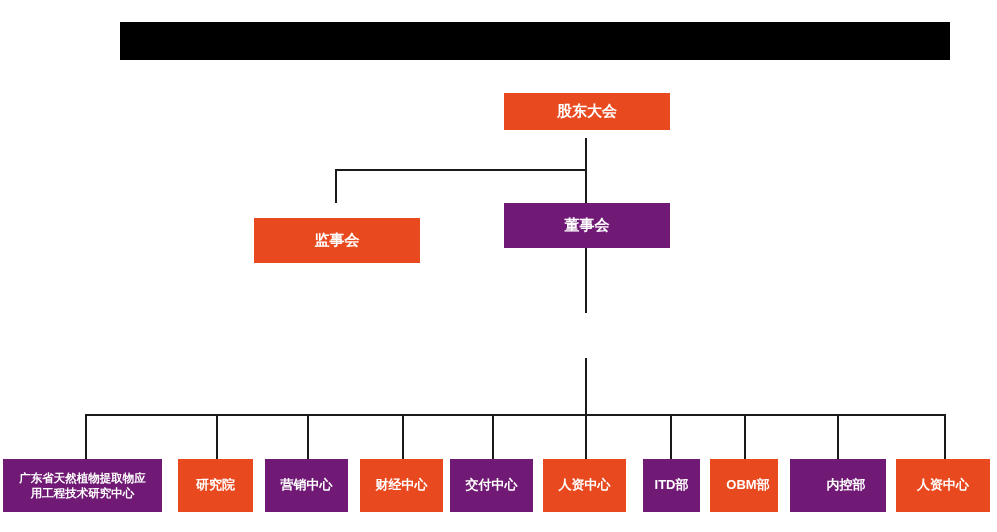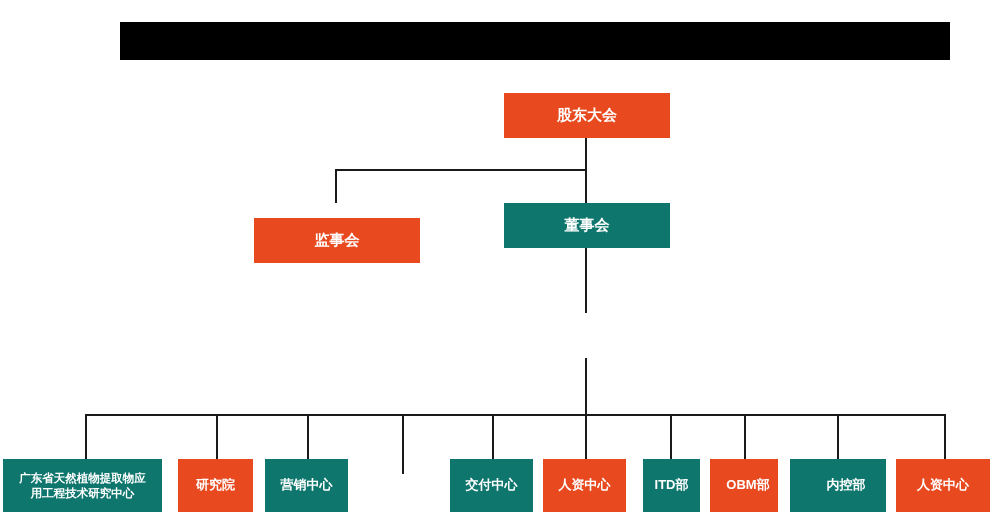--- a/index.html
+++ b/index.html
@@ -36,31 +36,31 @@
     align-items: center;
     justify-content: center;
     text-align: center;
     color: #ffffff;
     font-weight: bold;
     line-height: 1.25;
     padding: 2px 4px;
     user-select: none;
   }
   .node.dark  { background: #E8491E; }
-  .node.light { background: #0f766e; text-align: center; }
+  .node.light { background: #701a75; text-align: center; }
 
   .node .label {
     display: block;
     width: 100%;
     white-space: pre-line;
   }
 
   
   .n-shareholders {
-    left: 504px; top: 93px; width: 166px; height: 45px;
+    left: 504px; top: 93px; width: 166px; height: 37px;
     font-size: 15px;
   }
 
   
   .n-supervisors {
     left: 254px; top: 218px; width: 166px; height: 45px;
     font-size: 15px;
   }
   .n-directors {
     left: 504px; top: 203px; width: 166px; height: 45px;
@@ -161,20 +161,23 @@
   <div class="node light dept d0">
     <span class="label">广东省天然植物提取物应
 用工程技术研究中心</span>
   </div>
   <div class="node dark dept d1">
     <span class="label">研究院</span>
   </div>
   <div class="node light dept d2">
     <span class="label">营销中心</span>
   </div>
+  <div class="node dark dept d3">
+    <span class="label">财经中心</span>
+  </div>
   <div class="node light dept d4">
     <span class="label">交付中心</span>
   </div>
   <div class="node light dept d6">
     <span class="label">ITD部</span>
   </div>
   <div class="node dark dept d5">
     <span class="label">人资中心</span>
   </div>
   <div class="node dark dept d7">

